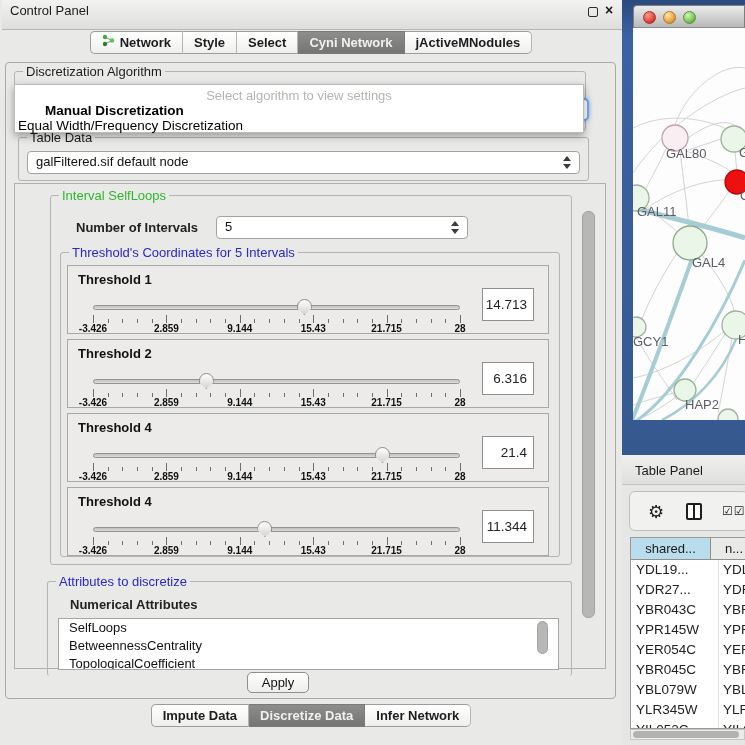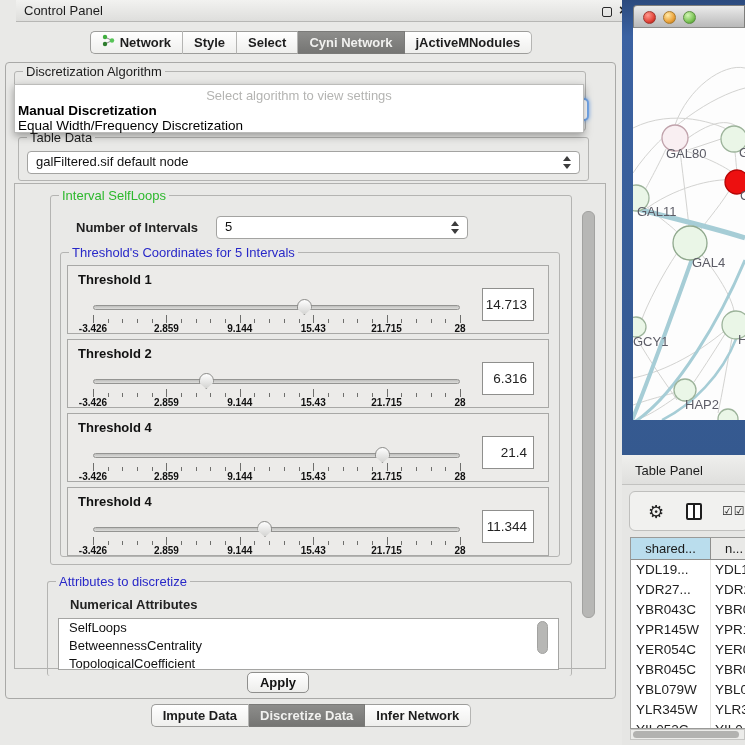--- a/index.html
+++ b/index.html
@@ -2,21 +2,21 @@
 <html><head>
 <meta charset="utf-8">
 <style>
   * { margin:0; padding:0; box-sizing:border-box; }
   html,body { width:745px; height:745px; }
   body { font-family:"Liberation Sans","DejaVu Sans",sans-serif; font-size:13px; color:#222;
          background:#e9e9e7; position:relative; overflow:hidden; }
 
   
   #control-panel { position:absolute; left:0; top:0; width:622px; height:745px; background:#e9e9e7; }
-  #cp-titlebar { position:absolute; left:16px; top:0; width:100%; height:22px;
+  #cp-titlebar { position:absolute; left:2px; top:0; width:100%; height:30px;
     background:linear-gradient(#f2f2f0,#dededc); border-bottom:1px solid #b7b7b5; }
   #cp-title { position:absolute; left:8px; top:3px; font-size:13px; color:#1c1c1c; }
   .float-box { position:absolute; top:7px; width:10px; height:10px; border:1.6px solid #2a2a2a; border-radius:2px; }
   .close-x { position:absolute; top:2px; font-weight:900; font-size:14px; color:#1a1a1a; }
 
   .segmented { position:absolute; display:flex; }
   .seg { height:23px; line-height:21px; padding:0 11px; background:linear-gradient(#ffffff,#efefed);
     border-top:1px solid #9d9d9b; border-bottom:1px solid #9d9d9b; border-right:1px solid #b5b5b3;
     font-size:13px; font-weight:bold; color:#1d1d1d; display:flex; align-items:center; gap:5px; }
   .seg:first-child { border-left:1px solid #9d9d9b; border-radius:5px 0 0 5px; }
@@ -40,21 +40,21 @@
   .spinner:before { border-bottom:5px solid #3c3c3c; margin-bottom:3px; }
   .spinner:after  { border-top:5px solid #3c3c3c; }
 
   #focus-combo { position:absolute; left:17px; top:35px; width:566px; height:23px; background:#fff;
     border:2px solid #74a7ea; box-shadow:0 0 4px #74a7ea; border-radius:5px; }
 
   #algo-popup { position:absolute; left:8px; top:21px; width:570px; height:49px; background:#fff;
     border:1px solid #bcbcba; box-shadow:0 3px 8px rgba(0,0,0,.35); z-index:5; }
   #popup-placeholder { text-align:center; color:#b4b4b2; font-size:13px; padding-top:3px; }
   .popup-item { padding:0 3px; font-size:13.5px; line-height:15px; color:#000; }
-  .popup-item.b { font-weight:bold; }
+  .popup-item.b { font-weight:bold;margin-left:27px; }
 
   #scroll-pane { position:absolute; left:8px; top:120px; width:592px; height:486px;
     border:1px solid #b0b0ae; background:#e9e9e7; }
   .vscroll-thumb { position:absolute; background:#b7b7b5; border:1px solid #a2a2a0; border-radius:6px; }
 
   .threshold-box { position:absolute; left:6px; width:482px; height:69px;
     border:1px solid #a8a8a6; background:#eceaе8; background:#ecebe9; }
   .t-label { position:absolute; left:10px; top:6px; font-weight:bold; font-size:13px; color:#111; }
   .slider-area { position:absolute; left:25px; top:36px; width:367px; height:32px; }
   .slider-track { position:absolute; left:0; top:3px; width:100%; height:5px;
@@ -67,21 +67,21 @@
   .tick.major { height:8px; }
   .tick-labels { position:absolute; left:0; top:21px; width:100%; height:11px; }
   .tick-labels span { position:absolute; transform:translateX(-50%); font-size:10px; font-weight:bold; color:#111; white-space:nowrap; }
   .t-value { position:absolute; right:14px; top:22px; width:52px; height:33px; background:#fff;
     border:1px solid #8f8f8d; text-align:right; line-height:31px; padding-right:6px; font-size:13.5px; }
 
   #attr-list { position:absolute; background:#fff; border:1px solid #a5a5a3; overflow:hidden; }
   .list-item { padding-left:10px; font-size:13px; line-height:18px; color:#111; }
 
   .push-btn { position:absolute; background:linear-gradient(#ffffff,#ededeb); border:1px solid #8f8f8d;
-    border-radius:5px; font-size:13px; font-weight:bold; text-align:center; line-height:19px; color:#111; }
+    border-radius:5px; font-size:13px; font-weight:normal; text-align:center; line-height:19px; color:#111; }
 
   
   #desktop { position:absolute; left:622px; top:0; width:123px; height:455px;
     background:linear-gradient(#2b4a7e,#3b62a2 8%,#35598f); }
   #net-window { position:absolute; left:11px; top:5px; width:112px; height:415px; }
   #net-titlebar { position:absolute; left:0; top:0; width:100%; height:23px;
     background:linear-gradient(#ebebeb,#b9b9b9); border:1px solid #7e7e7c; border-bottom:1px solid #8c8c8a; border-radius:4px 0 0 0; }
   .light { position:absolute; top:5px; width:13px; height:13px; border-radius:50%; }
   .light.red    { left:9px;  background:radial-gradient(circle at 35% 30%,#ff9a90,#e2453a 60%,#a01208); border:1px solid #9e3830;}
   .light.yellow { left:29px; background:radial-gradient(circle at 35% 30%,#ffe9a8,#eba33c 60%,#b06d10); border:1px solid #a97b2e;}
@@ -98,21 +98,21 @@
   #split-icon { position:absolute; left:56px; top:11px; width:16px; height:17px; border:2px solid #1e1e1e; border-radius:2px; background:#fff; }
   #split-icon:before { content:""; position:absolute; left:5px; top:0; width:2px; height:13px; background:#1e1e1e; }
   #tp-checks { position:absolute; left:92px; top:12px; font-size:12px; letter-spacing:1px; color:#222; }
 
   #tp-table { position:absolute; left:8px; top:82px; width:115px; height:192px; background:#fff;
     border:1px solid #9a9a98; border-right:none; overflow:hidden; }
   #tp-header { display:flex; height:22px; border-bottom:1px solid #8f8f8d; font-size:13px; }
   .hcell1 { width:80px; background:#badded; border-right:1px solid #8f8f8d; text-align:center; line-height:21px; color:#1a1a1a; }
   .hcell2 { flex:1; background:#e9e9e7; text-align:right; padding-right:2px; line-height:21px; color:#1a1a1a; }
   .trow { display:flex; height:20px; font-size:13.5px; }
-  .tcell1 { width:80px; padding-left:5px; line-height:20px; overflow:hidden; white-space:nowrap; border-right:1px solid #e4e4e2; }
+  .tcell1 { width:88px; padding-left:5px; line-height:20px; overflow:hidden; white-space:nowrap; border-right:1px solid #e4e4e2; }
   .tcell2 { flex:1; padding-left:4px; line-height:20px; overflow:hidden; white-space:nowrap; }
   #tp-hscroll { position:absolute; left:8px; top:274px; width:115px; height:11px; background:#ececea; border:1px solid #c6c6c4; }
   #tp-hscroll .thumb { position:absolute; left:2px; top:1px; width:106px; height:7px; background:#b2b2b0; border-radius:4px; }
 </style>
 </head>
 <body>
 
 <div id="control-panel">
 
   <div id="cp-titlebar">

